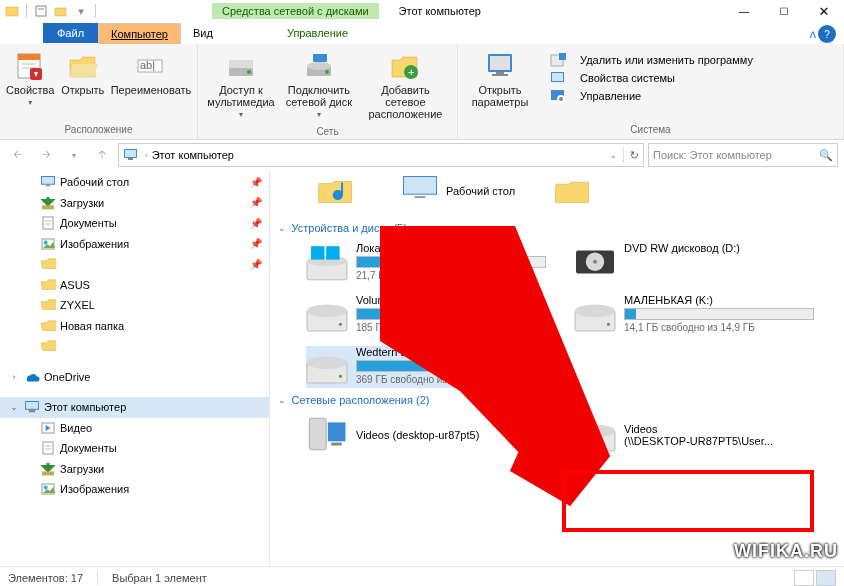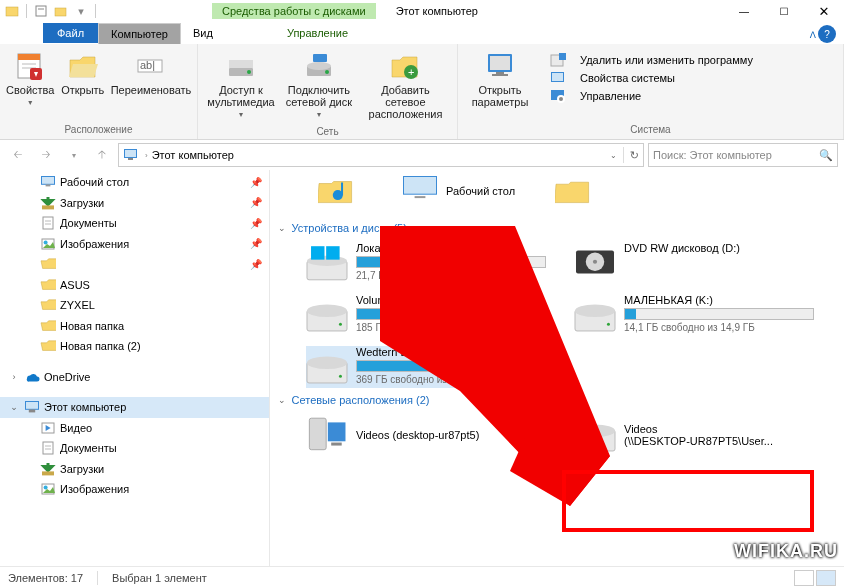--- a/index.html
+++ b/index.html
@@ -13,21 +13,21 @@
 .disk-tools { margin-left: 110px; background: #bfe9b0; padding: 2px 10px; color: #1a5c00; }
 .title-text { margin-left: 20px; color: #000; }
 .win-controls { margin-left: auto; display: flex; }
 .win-controls .wc { width: 40px; height: 22px; display: flex; align-items: center; justify-content: center; font-size: 10px; }
 .win-controls .wc.close { font-size: 13px; }
 
 
 .menutabs { height: 22px; display: flex; align-items: center; padding-left: 43px; }
 .menutabs .file { background: #1d6dc1; color: #fff; padding: 4px 14px; }
 .menutabs .tab { padding: 4px 12px; }
-.menutabs .tab.active { border: 1px solid #ccc; border-bottom: none; background: #a3a3a3; }
+.menutabs .tab.active { border: 1px solid #ccc; border-bottom: none; background: #fdba74; text-decoration: underline; }
 .menutabs .tab.mg { color: #1a5c00; margin-left: 50px; }
 .help { margin-left: auto; width: 18px; height: 18px; border-radius: 9px; background: #1d6dc1; color: #fff; display: flex; align-items: center; justify-content: center; margin: 2px 8px 0 0; font-size: 10px; }
 
 .ribbon { height: 96px; background: #f5f5f5; border-bottom: 1px solid #d8d8d8; display: flex; }
 .rgroup { border-right: 1px solid #e4e4e4; display: flex; flex-direction: column; }
 .rgroup .btns { flex: 1; display: flex; align-items: flex-start; padding: 4px 6px; gap: 4px; }
 .rgroup .glabel { text-align: center; color: #6a6a6a; padding: 2px 0 4px; font-size: 10px; }
 .rbtn { display: flex; flex-direction: column; align-items: center; width: 62px; gap: 2px; padding-top: 2px; }
 .rbtn .icon { width: 32px; height: 32px; }
 .rbtn .lbl { text-align: center; color: #222; line-height: 12px; }
@@ -109,21 +109,21 @@
         </svg>
       </div>
     <div class="qi">
         <svg width="14" height="14">
           <rect class="folder-ic" x="1" y="4" width="11" height="8"></rect>
         </svg>
       </div>
     <div class="qi" style="color:#888;">▾</div>
     <div class="qsep"></div>
   </div>
-  <div class="disk-tools">Средства работы с дисками</div>
+  <div class="disk-tools">Средства сетевой с дисками</div>
   <div class="title-text">Этот компьютер</div>
   <div class="win-controls">
     <div class="wc">—</div>
     <div class="wc">☐</div>
     <div class="wc close">✕</div>
   </div>
 </div>
 
 <div class="menutabs">
   <div class="file">Файл</div>
@@ -191,21 +191,21 @@
 сетевой диск</div>
         <div style="color:#666;font-size:8px;">▾</div>
       </div>
       <div class="rbtn" style="width:96px;">
         <svg class="icon" width="32" height="32">
             <path class="folder-ic" d="M3 10 h8 l3 -3 h14 v20 h-25 z"></path>
             <circle fill="#3a9b3f" cx="22" cy="22" r="7"></circle>
             <text x="19" y="26" fill="#fff" font-size="12">+</text>
           </svg>
         <div class="lbl">Добавить сетевое
-расположения</div>
+расположение</div>
       </div>
     </div>
     <div class="glabel">Сеть</div>
   </div>
 
   <div class="rgroup" style="flex:1;">
     <div class="btns" style="gap:8px;">
       <div class="rbtn" style="width:72px;">
         <svg class="icon" width="32" height="32">
             <rect fill="#3b8bd6" x="4" y="4" width="24" height="18" rx="1"></rect>
@@ -359,21 +359,20 @@
         </span>
         <span class="lbl">Новая папка</span>
       </div>
       <div class="sb-item lvl2">
         <span class="exp"></span>
         <span class="ic">
           <svg width="16" height="16">
             <path class="folder-ic" d="M1 4.8 h5.6 l2 -2 h8 v9.6 h-14 z"></path>
           </svg>
         </span>
-        <span class="lbl">Новая папка (2)</span>
       </div>
       <div style="height: 10px;"></div>
       <div class="sb-item lvl1">
         <span class="exp">›</span>
         <span class="ic">
           <svg width="16" height="16">
             <path fill="#1078c9" d="M3 9.6 a3 3 0 0 1 3 -3 a4 4 0 0 1 7 1 a2.5 2.5 0 0 1 0 5 h-8 a2 2 0 0 1 -2 -3 z"></path>
           </svg>
         </span>
         <span class="lbl">OneDrive</span>

